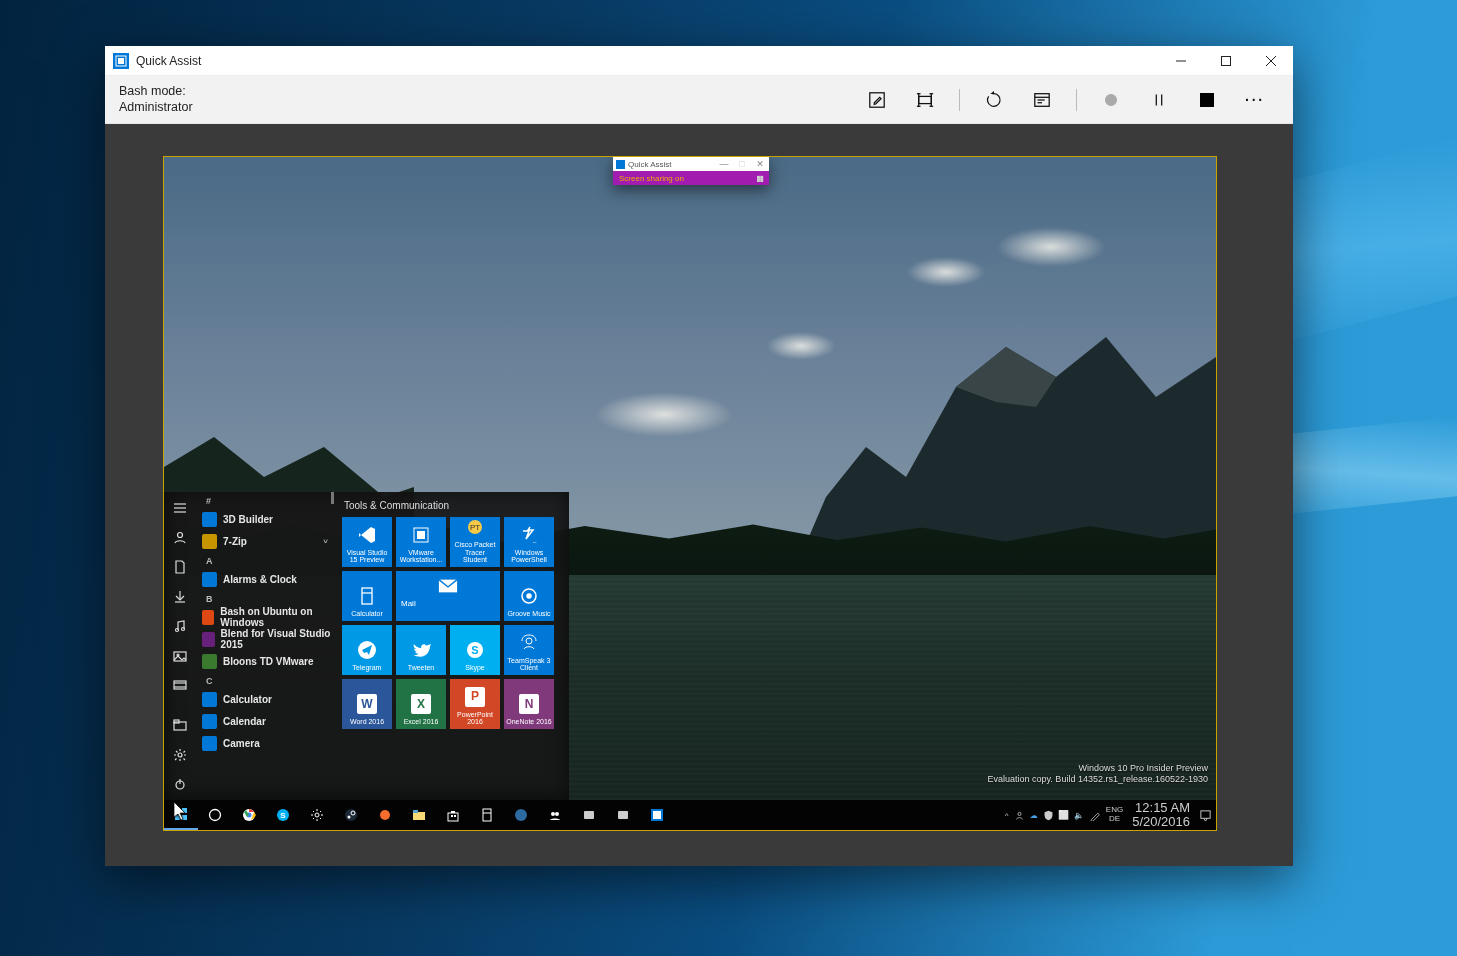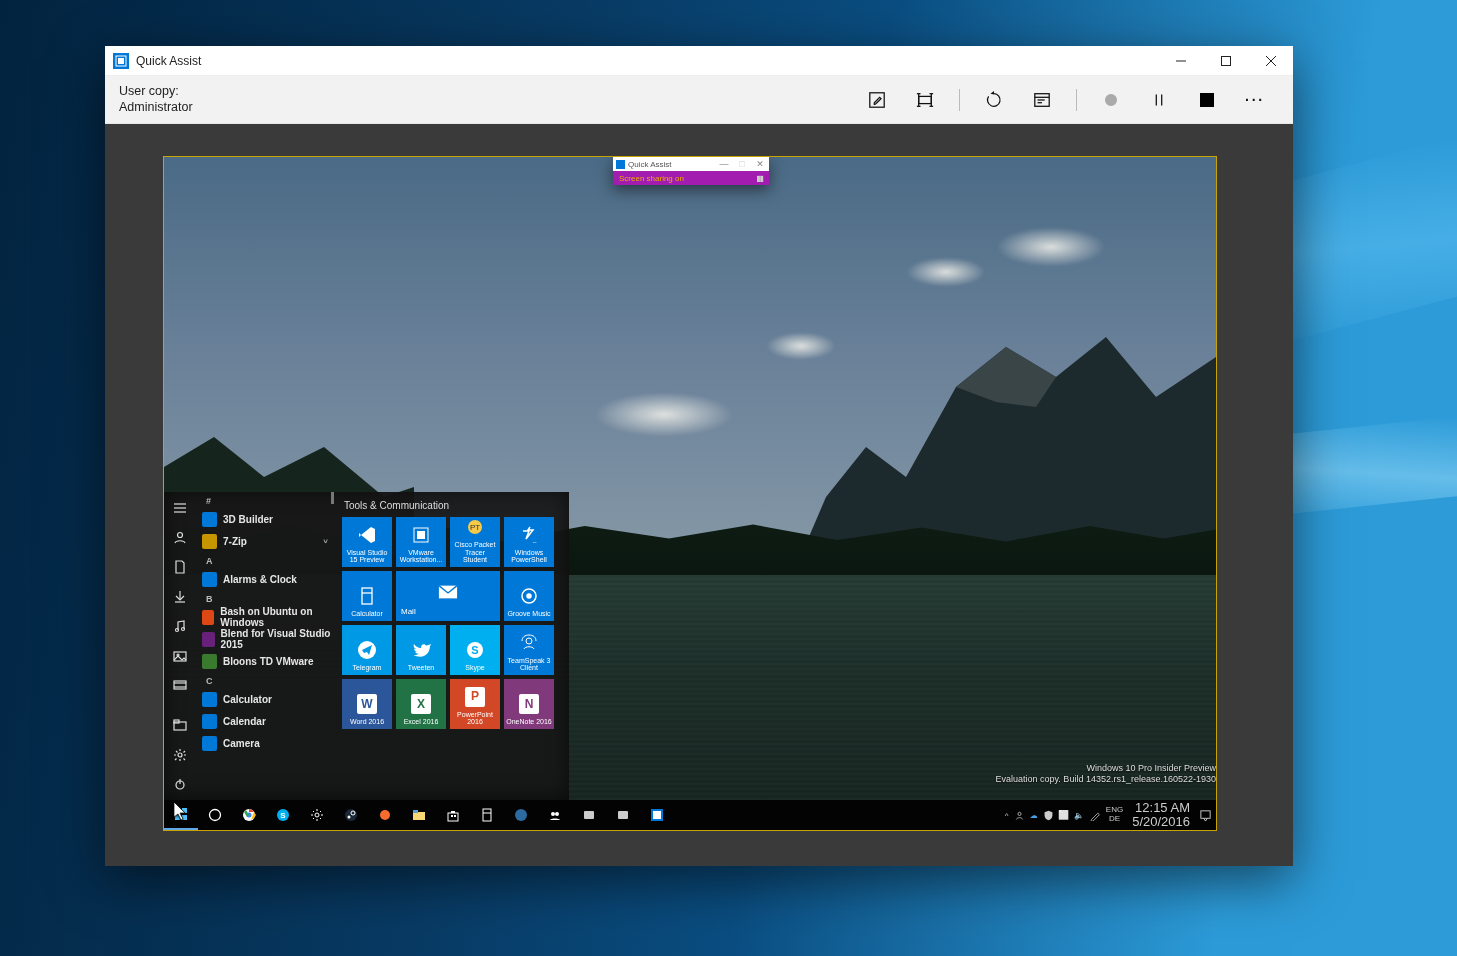--- a/index.html
+++ b/index.html
@@ -61,21 +61,21 @@
   .remote-qa-title { height:14px; display:flex; align-items:center; background:#fff; }
   .remote-qa-title .ico { width:9px; height:9px; background:#0078d7; margin:0 3px; }
   .remote-qa-title .txt { color:#555; font-size:8px; }
   .remote-qa-title .sp { flex:1; }
   .remote-qa-title .wbtn { width:18px; text-align:center; color:#888; font-size:9px;}
   .remote-qa-bar { height:14px; background:#a21caf; display:flex; align-items:center; padding:0 6px; }
   .remote-qa-bar .txt { color:#e9b000; font-size:8px; }
   .remote-qa-bar .sp { flex:1; }
   .remote-qa-bar .pause { color:#ccc; font-size:8px; letter-spacing:-1px;}
 
-  .watermark { position:absolute; right:0; bottom:44px; text-align:right; color:#ddd; font-size:9px; line-height:1.3; text-shadow:0 1px 2px rgba(0,0,0,0.8); }
+  .watermark { position:absolute; right:8px; bottom:44px; text-align:right; color:#ddd; font-size:9px; line-height:1.3; text-shadow:0 1px 2px rgba(0,0,0,0.8); }
 
   .taskbar { position:absolute; left:0; right:0; bottom:0; height:30px; background:#030303; display:flex; align-items:center; }
   .tb-item { width:34px; height:30px; display:flex; align-items:center; justify-content:center; }
   .tb-item svg { width:14px; height:14px; }
   .tb-right { margin-left:auto; display:flex; align-items:center; color:#ccc; font-size:8px; padding-right:4px; gap:5px; }
   .tb-clock { text-align:right; line-height:1.1; font-size:13px; padding:0 4px;}
   .taskbar .active-underline { border-bottom:2px solid #62a8e8; }
 
   .start-menu { position:absolute; left:0; bottom:30px; width:405px; height:308px; background:rgba(23,23,23,0.94); display:flex; color:#e6e6e6; font-size:10px; box-shadow: 0 -2px 20px rgba(0,0,0,0.6) inset; }
   .sm-rail { width:32px; display:flex; flex-direction:column; align-items:center; padding:6px 0; gap:10px; }
@@ -87,21 +87,21 @@
   .sm-apps .scrollbar { position:absolute; right:0; top:0; width:3px; height:12px; background:#777; }
   .sm-letter { font-size:9px; color:#bbb; padding:4px 0 2px 10px; font-weight:600; }
   .sm-app { height:22px; display:flex; align-items:center; padding-left:6px; gap:6px;font-weight:bold; }
   .sm-app .ico { width:15px; height:15px; display:flex; align-items:center; justify-content:center; font-size:8px; border-radius:2px;}
   .sm-app .chev { margin-left:auto; margin-right:6px; color:#aaa; font-size:8px;}
 
   .sm-tiles { flex:1; padding:6px 8px 0 8px; }
   .tiles-header { font-size:10px; color:#ddd; margin:2px 0 6px 2px; }
   .tile-grid { display:grid; grid-template-columns: repeat(4, 50px); grid-auto-rows: 50px; gap:4px; }
   .tile { display:flex; flex-direction:column; align-items:center; justify-content:flex-end; padding:3px 2px; color:#fff; font-size:7px; text-align:center; line-height:1.1; overflow:hidden; }
-  .tile.wide { grid-column: span 2; align-items:flex-start; justify-content:flex-end; padding:4px 5px; }
+  .tile.wide { grid-column: span 2; align-items:flex-start; justify-content:flex-end; padding:12px 5px; }
   .tile .t-ico { width:20px; height:20px; margin-bottom:4px; display:flex; align-items:center; justify-content:center; }
   .tile.wide .t-ico { align-self:center; margin:0 auto 6px auto; }
   .tile .t-lbl { width:100%; }
   .tile.wide .t-lbl { text-align:left; font-size:8px; }
 
   .cursor { position:absolute; width:14px; height:20px; pointer-events:none; z-index:50; }
   .cursor svg { filter: drop-shadow(0 1px 1px rgba(0,0,0,0.7)); }
 
 </style>
 </head>
@@ -134,21 +134,21 @@
     <div class="tb-btn close">
         <svg viewBox="0 0 10 10">
           <line x1="0" y1="0" x2="10" y2="10"></line>
           <line x1="10" y1="0" x2="0" y2="10"></line>
         </svg>
       </div>
   </div>
 
   <div class="toolbar">
     <div class="user-block">
-      <div>User copy:</div>
+      <div>Bash mode:</div>
       <div>Administrator</div>
     </div>
     <div class="spacer"></div>
     <div class="tool-btn">
       <svg viewBox="0 0 20 20">
           <rect x="2" y="2" width="16" height="16"></rect>
           <path d="M7 13 L13 7 L14.5 8.5 L8.5 14.5 L7 15 Z"></path>
         </svg>
     </div>
     <div class="tool-btn">

